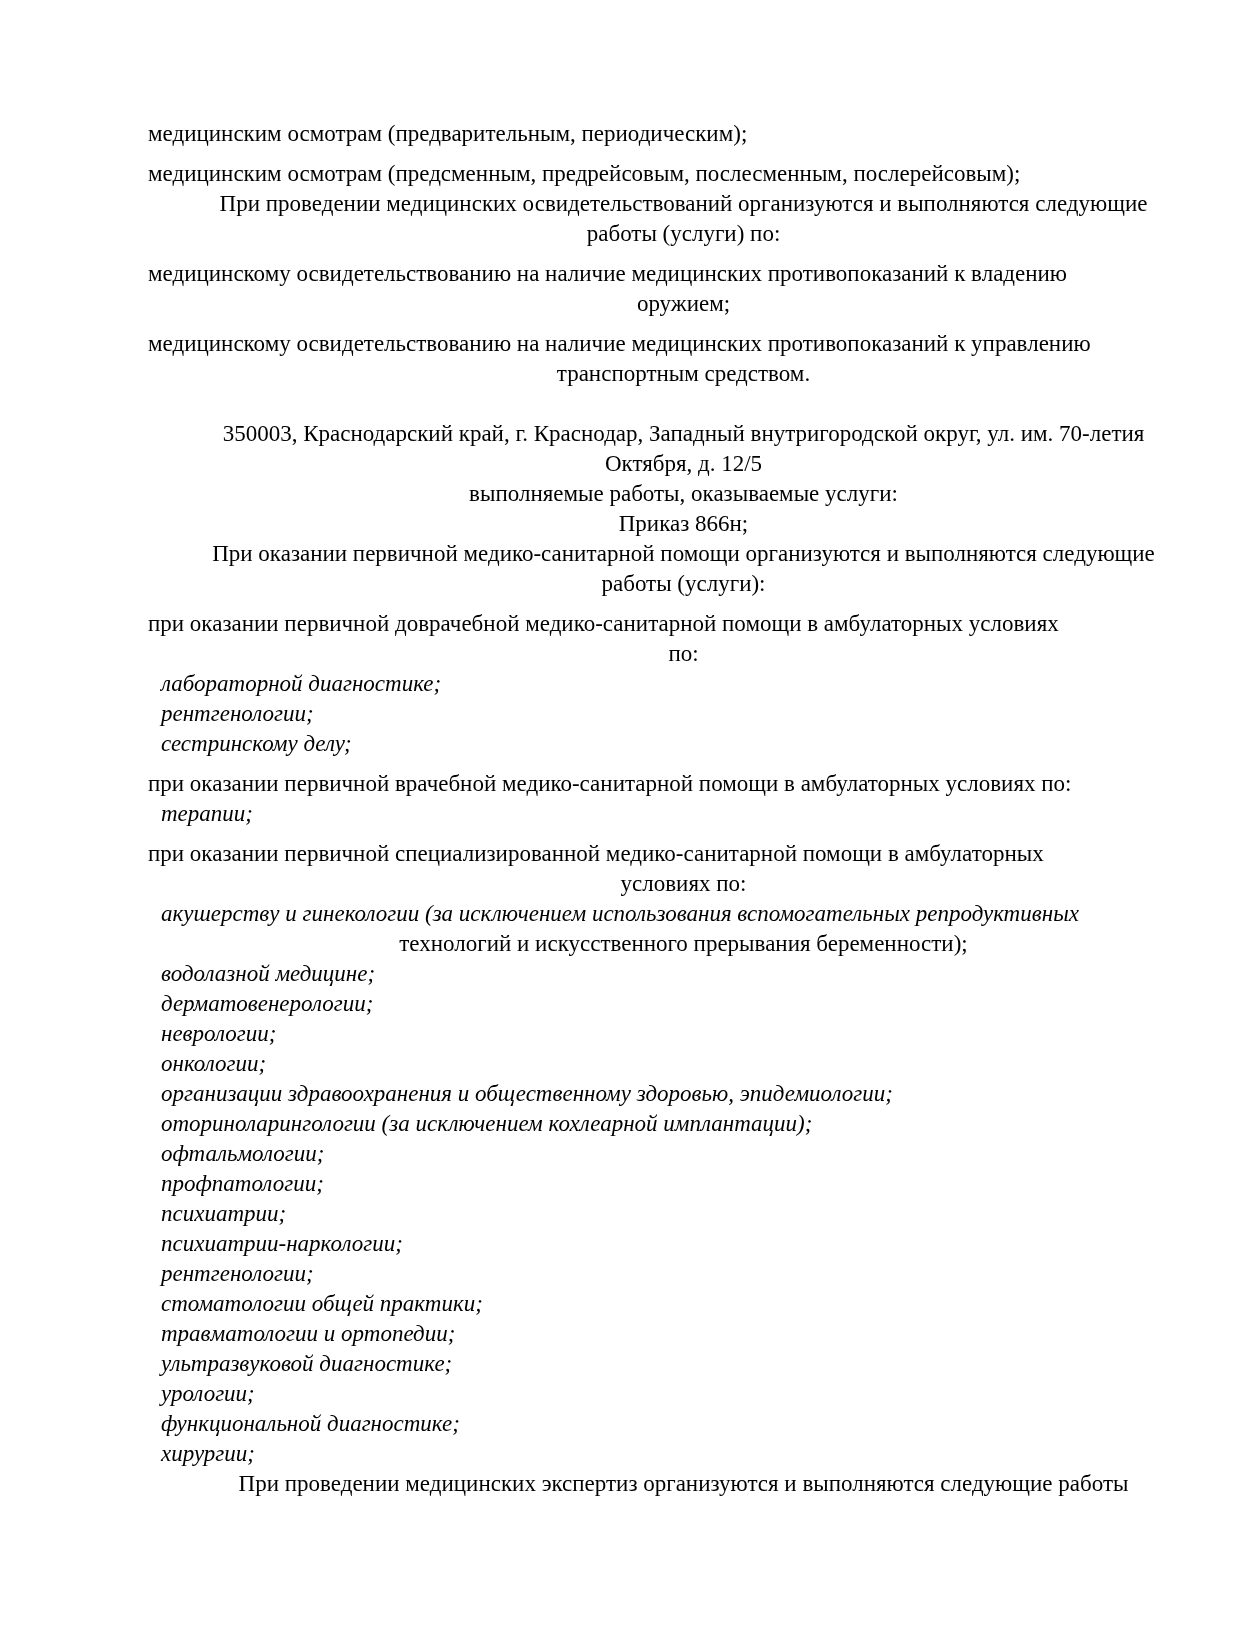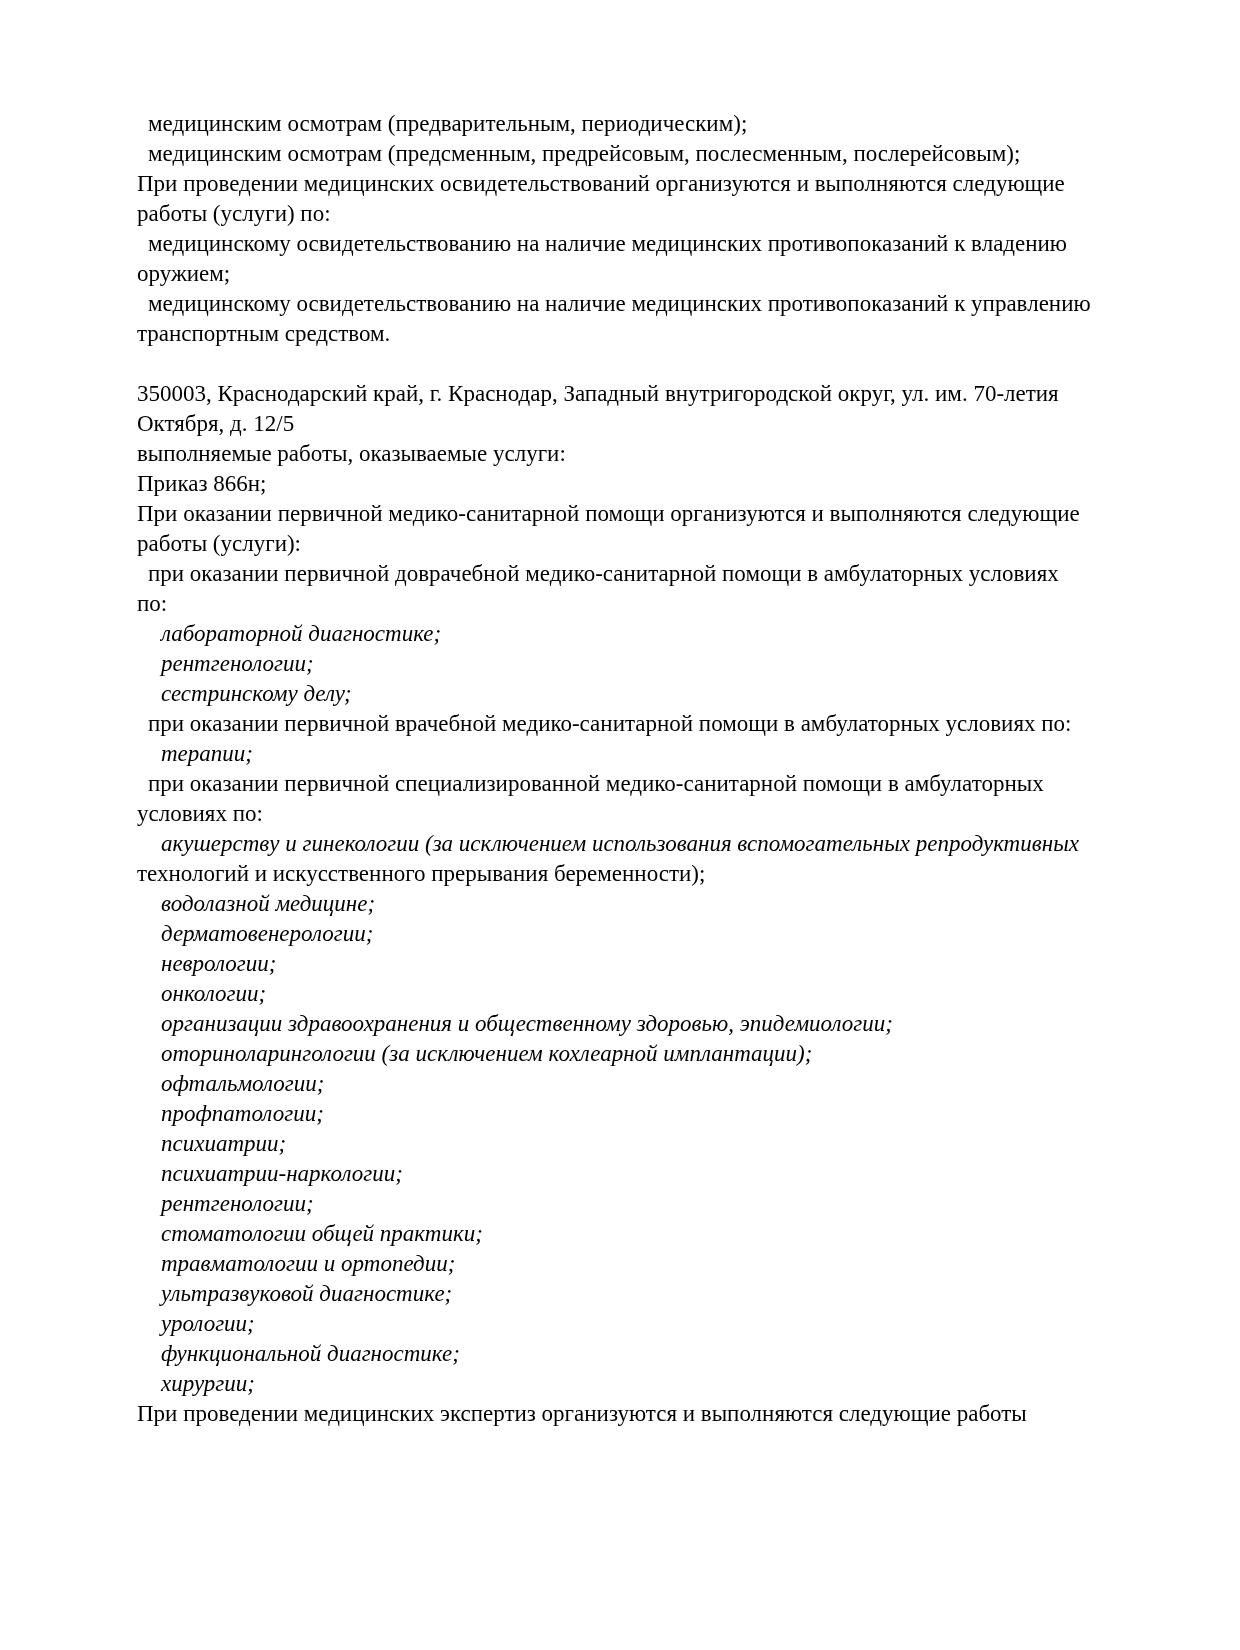--- a/index.html
+++ b/index.html
@@ -24,22 +24,22 @@
     font-size: 23px;
     line-height: 30px;
   }
   .doc-body {
     padding: 109px 10px 0 137px;
     white-space: pre;
   }
   .line {
     min-height: 30px;
   }
-  .indent-0 { padding-left: 0; }
-  .indent-1 { padding-left: 11px; }
+  .indent-0 { padding-left: 0; text-align: center; }
+  .indent-1 { padding-left: 11px; margin-top: 10px; }
   .indent-2 { padding-left: 24px; font-style: italic; }
 </style>
 </head>
 <body>
 
 <div class="page">
   <div class="doc-body" id="doc-body"><div class="line indent-1">медицинским осмотрам (предварительным, периодическим);</div><div class="line indent-1">медицинским осмотрам (предсменным, предрейсовым, послесменным, послерейсовым);</div><div class="line indent-0">При проведении медицинских освидетельствований организуются и выполняются следующие</div><div class="line indent-0">работы (услуги) по:</div><div class="line indent-1">медицинскому освидетельствованию на наличие медицинских противопоказаний к владению</div><div class="line indent-0">оружием;</div><div class="line indent-1">медицинскому освидетельствованию на наличие медицинских противопоказаний к управлению</div><div class="line indent-0">транспортным средством.</div><div class="line indent-0"></div><div class="line indent-0">350003, Краснодарский край, г. Краснодар, Западный внутригородской округ, ул. им. 70-летия</div><div class="line indent-0">Октября, д. 12/5</div><div class="line indent-0">выполняемые работы, оказываемые услуги:</div><div class="line indent-0">Приказ 866н;</div><div class="line indent-0">При оказании первичной медико-санитарной помощи организуются и выполняются следующие</div><div class="line indent-0">работы (услуги):</div><div class="line indent-1">при оказании первичной доврачебной медико-санитарной помощи в амбулаторных условиях</div><div class="line indent-0">по:</div><div class="line indent-2">лабораторной диагностике;</div><div class="line indent-2">рентгенологии;</div><div class="line indent-2">сестринскому делу;</div><div class="line indent-1">при оказании первичной врачебной медико-санитарной помощи в амбулаторных условиях по:</div><div class="line indent-2">терапии;</div><div class="line indent-1">при оказании первичной специализированной медико-санитарной помощи в амбулаторных</div><div class="line indent-0">условиях по:</div><div class="line indent-2">акушерству и гинекологии (за исключением использования вспомогательных репродуктивных</div><div class="line indent-0">технологий и искусственного прерывания беременности);</div><div class="line indent-2">водолазной медицине;</div><div class="line indent-2">дерматовенерологии;</div><div class="line indent-2">неврологии;</div><div class="line indent-2">онкологии;</div><div class="line indent-2">организации здравоохранения и общественному здоровью, эпидемиологии;</div><div class="line indent-2">оториноларингологии (за исключением кохлеарной имплантации);</div><div class="line indent-2">офтальмологии;</div><div class="line indent-2">профпатологии;</div><div class="line indent-2">психиатрии;</div><div class="line indent-2">психиатрии-наркологии;</div><div class="line indent-2">рентгенологии;</div><div class="line indent-2">стоматологии общей практики;</div><div class="line indent-2">травматологии и ортопедии;</div><div class="line indent-2">ультразвуковой диагностике;</div><div class="line indent-2">урологии;</div><div class="line indent-2">функциональной диагностике;</div><div class="line indent-2">хирургии;</div><div class="line indent-0">При проведении медицинских экспертиз организуются и выполняются следующие работы</div></div>
 </div>
 
 </body></html>

